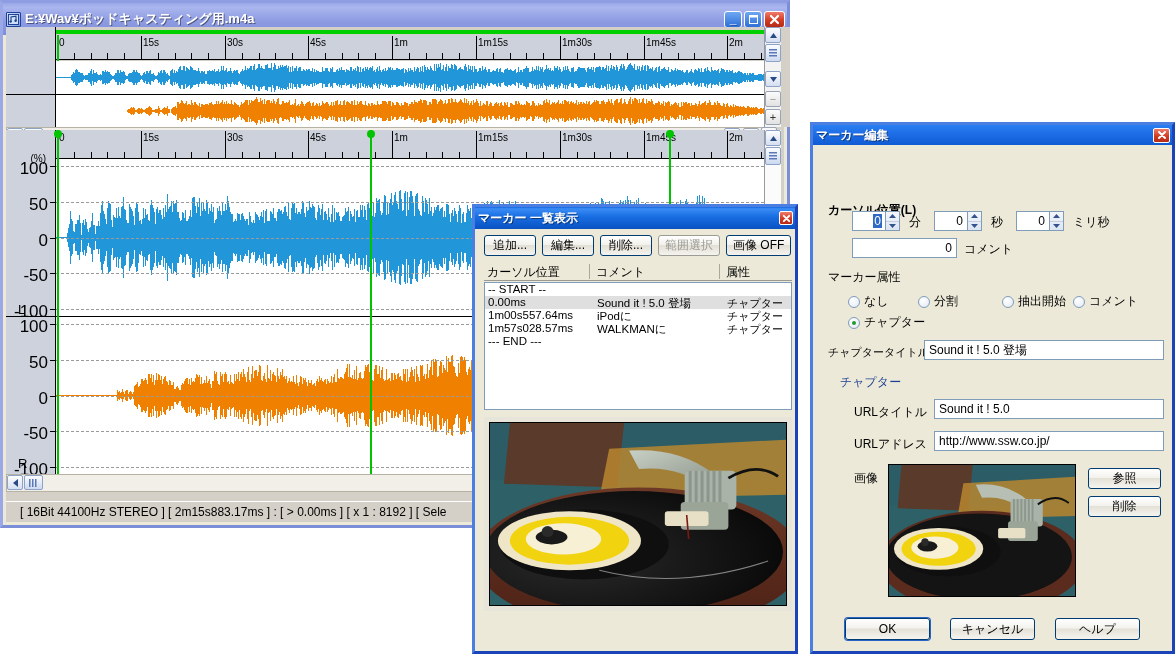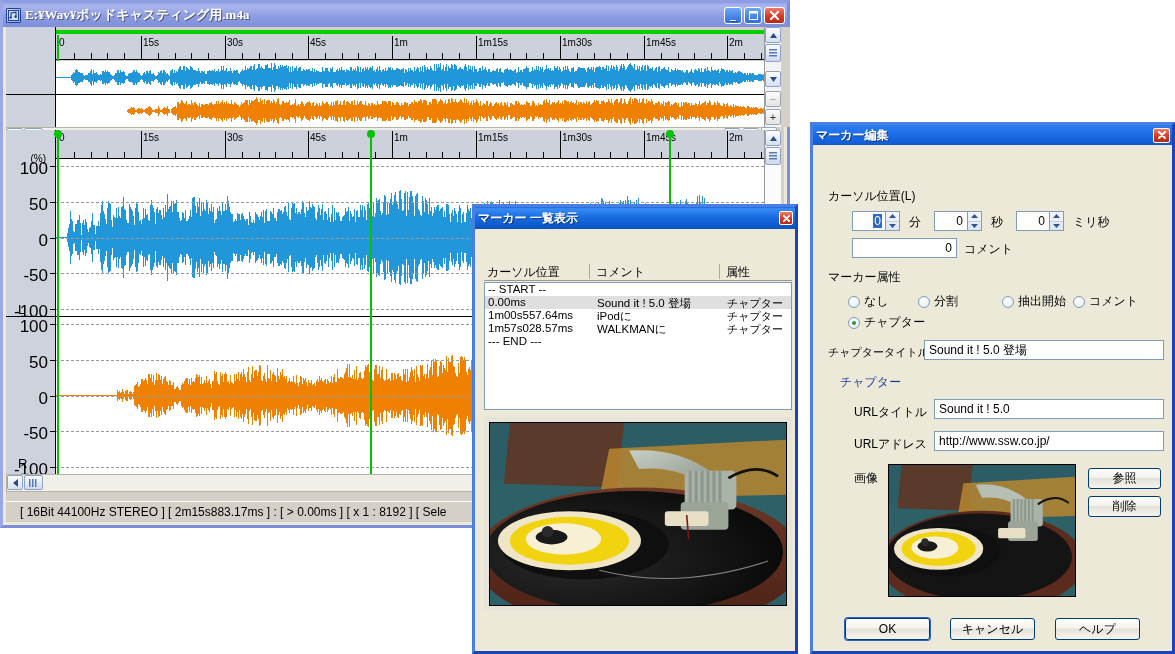--- a/index.html
+++ b/index.html
@@ -54,21 +54,21 @@
   }
   .tb-icon {
     width:15px;height:15px;margin-right:4px;border:1px solid #21409a;
     background: linear-gradient(135deg,#cfe0f8,#7fa8e0);
     display:flex;align-items:center;justify-content:center;
     font-size:9px;color:#123a80;border-radius:1px;flex:none;
   }
 
   
   #main-window { left: 0; top: 0; width: 790px; height: 528px; }
-  #main-window .titlebar { height: 24px; font-size:13px;font-family:Liberation Serif, serif; }
+  #main-window .titlebar { height: 32px; font-size:13px; }
   .main-body { position:absolute; left:3px; right:3px; top:24px; bottom:3px; background:#d4d0c8; }
 
   .overview-pane { position:absolute; left:0; top:0; width:784px; height:100px; background:#d4d0c8; }
   .ruler-gutter { position:absolute; left:0; top:0; width:50px; height:100%; background:#cdd2dc; border-right:1px solid #000; }
   .greenbar { position:absolute; left:50px; top:3px; width:708px; height:4px; background:#00d000; }
   .ruler {
     position:absolute; background:#ccd1db;
     border-bottom:1px solid #000;
     font-size: 10px; color:#000;
     overflow:hidden;
@@ -512,20 +512,27 @@
     <div class="titlebar">
       <div class="title-text">マーカー 一覧表示</div>
       <div class="tb-btn close-sm">
         <svg width="9" height="9" viewBox="0 0 9 9">
             <path d="M1.8 1.8 L7.2 7.2 M7.2 1.8 L1.8 7.2" stroke="#fff" stroke-width="1.9" stroke-linecap="round"></path>
           </svg>
       </div>
     </div>
     <div class="ml-body">
 
+      <div class="btnrow">
+        <div class="xpbtn">追加...</div>
+        <div class="xpbtn">編集...</div>
+        <div class="xpbtn">削除...</div>
+        <div class="xpbtn disabled">範囲選択</div>
+        <div class="xpbtn" style="min-width:62px;">画像 OFF</div>
+      </div>
 
       <div class="listhdr">
         <span style="left:3px;">カーソル位置</span>
         <div class="hdr-div" style="left:105px;"></div>
         <span style="left:112px;">コメント</span>
         <div class="hdr-div" style="left:235px;"></div>
         <span style="left:242px;">属性</span>
       </div>
 
       <div class="listbox" id="marker-rows">
@@ -610,21 +617,21 @@
     <div class="titlebar" style="background:linear-gradient(to bottom,#2a7ef0 0%,#1f6fe8 40%,#0f5bd4 100%);">
       <div class="title-text">マーカー編集</div>
       <div class="tb-btn close-sm" style="width:17px;height:15px;">
         <svg width="10" height="10" viewBox="0 0 10 10">
             <path d="M2 2 L8 8 M8 2 L2 8" stroke="#fff" stroke-width="2" stroke-linecap="round"></path>
           </svg>
       </div>
     </div>
     <div class="me-body">
 
-      <div class="lbl" style="left:12px;top:42px;">カーソル位置(L)</div>
+      <div class="lbl" style="left:12px;top:56px;font-weight:bold;">カーソル位置(L)</div>
 
       <div class="spin" style="left:36px;top:65px;">
         <div style="width:33px;height:20px;border:1px solid #7f9db9;border-right:none;background:#fff;display:flex;align-items:center;justify-content:flex-end;padding-right:3px;font-size:12px;">
             <span style="background:#316ac5;color:#fff;padding:0 1px;">0</span>
           </div>
         <div class="arrows">
           <div>
               <svg width="7" height="4" viewBox="0 0 7 4">
                 <path d="M3.5 0 L7 4 L0 4 Z" fill="#33538f"></path>
               </svg>

